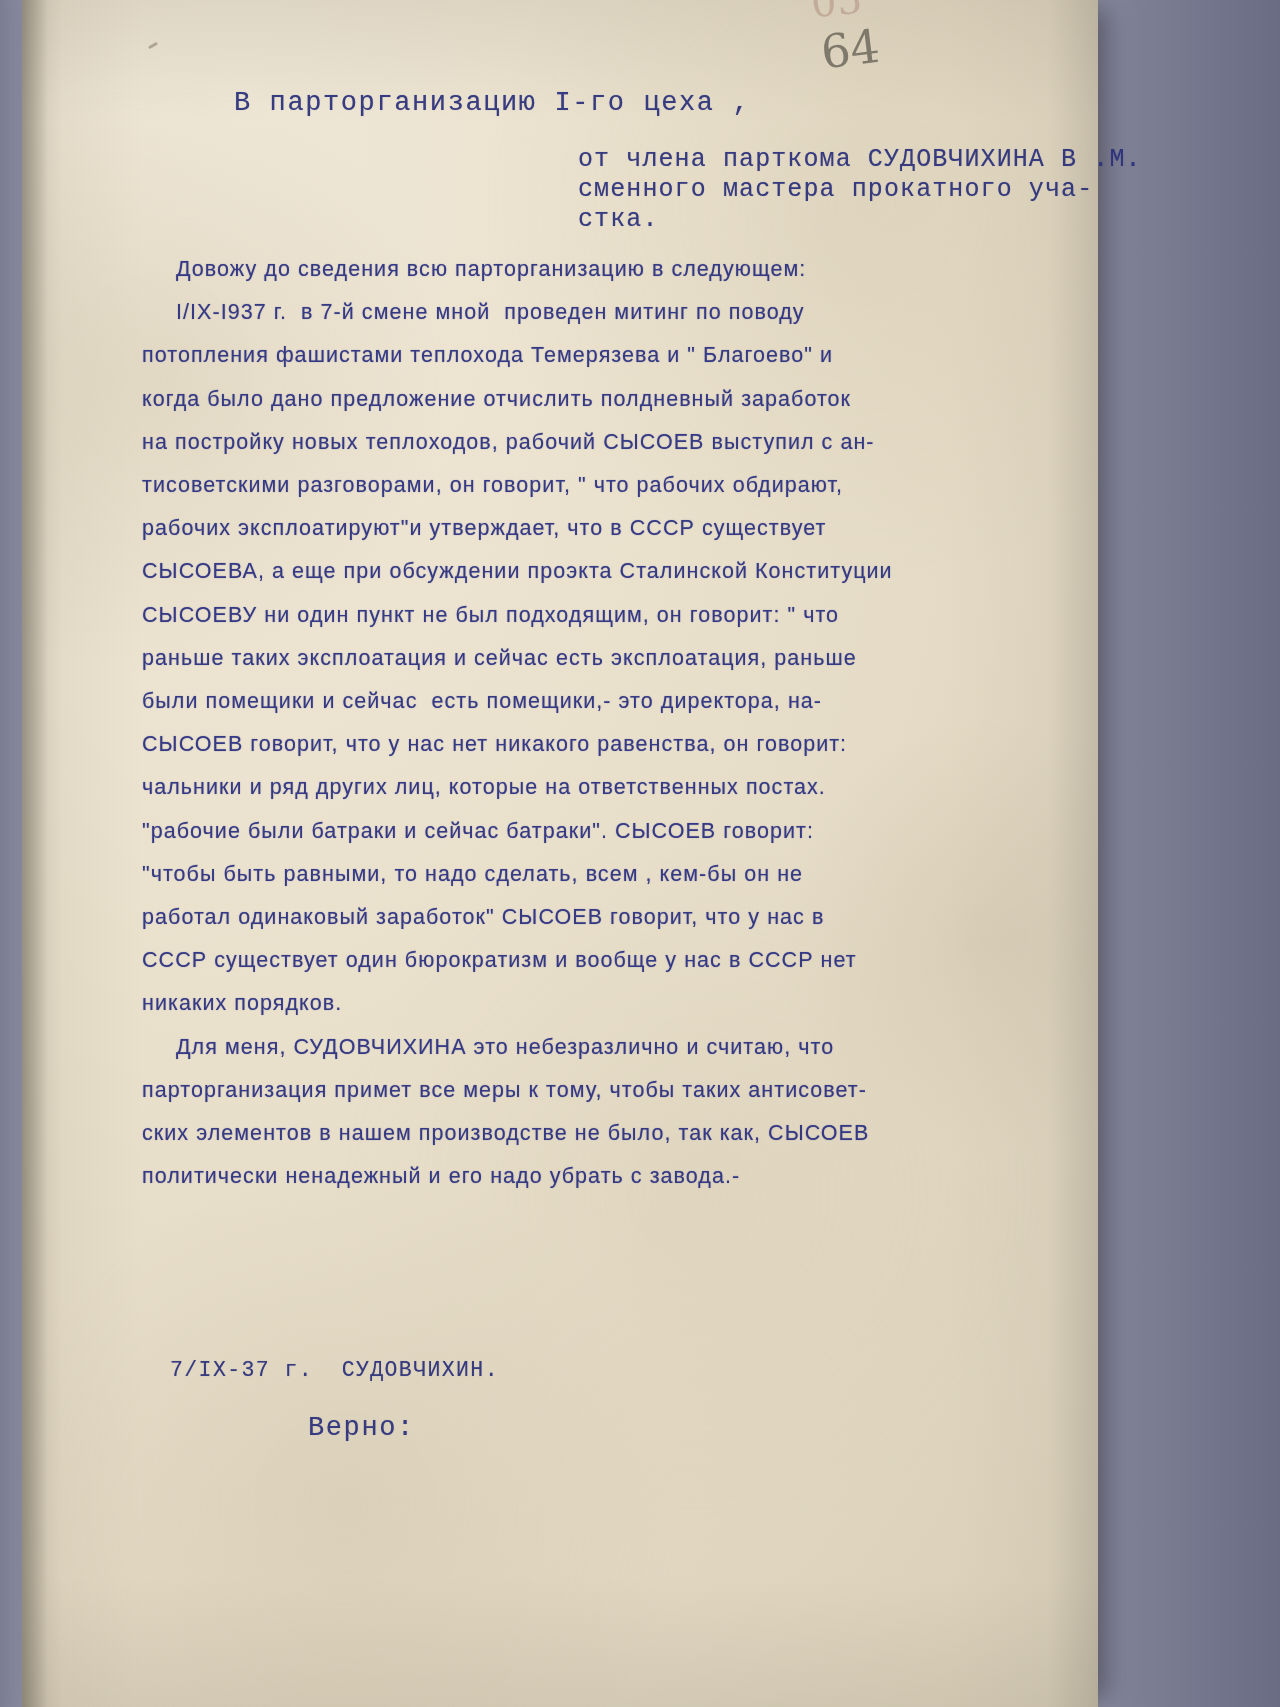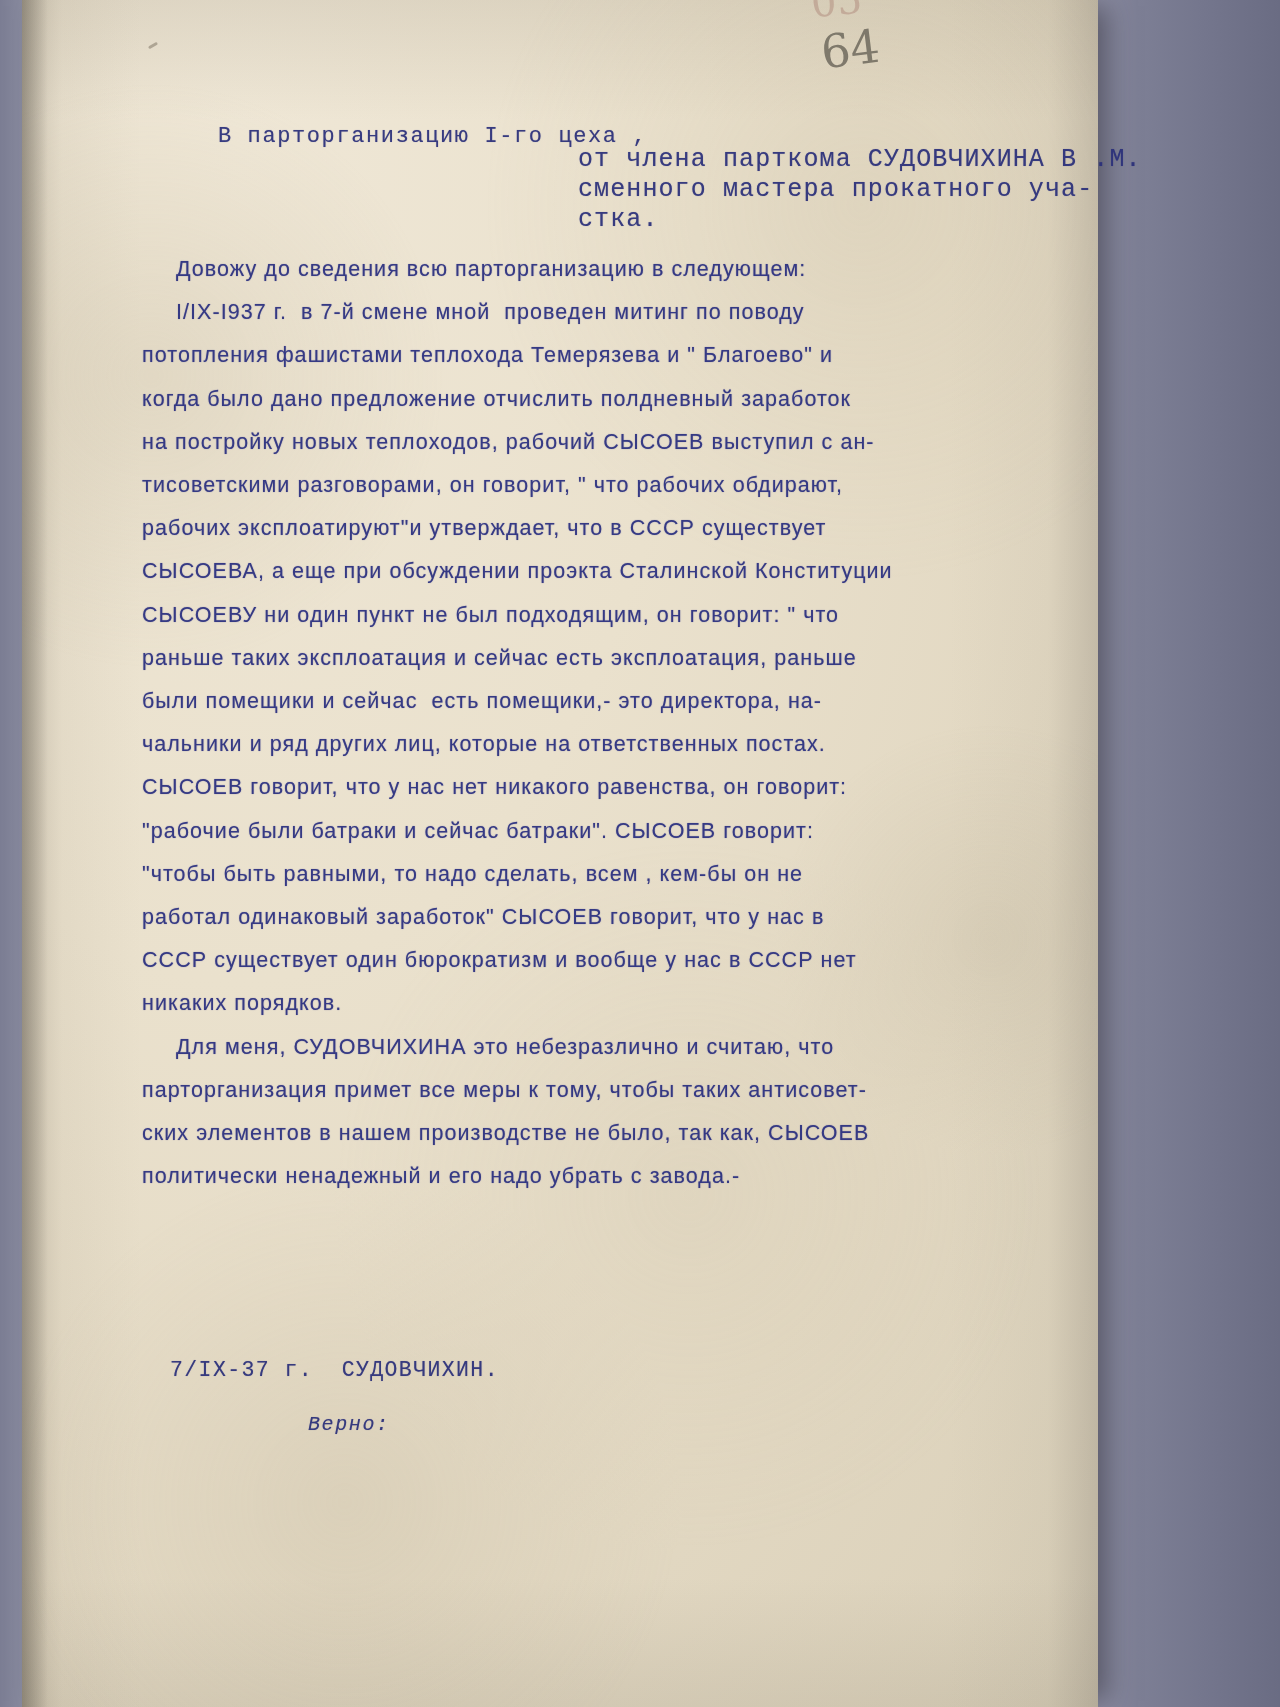--- a/index.html
+++ b/index.html
@@ -101,46 +101,44 @@
     font-size: 21.5px;
     line-height: 43.2px;
     letter-spacing: 1.05px;
     white-space: pre;
     text-shadow: 0 0 1.2px rgba(43,48,128,0.5);
     opacity: .94;
   }
   .indent1 { padding-left: 34px; }
 
   .addr-to {
-    left: 196px;
+    left: 212px;
     top: 88px;
-    font-size: 22px;
+    font-size: 27px;
     letter-spacing: 1.6px;
-    margin-top: 36px;
   }
   .addr-from {
     left: 556px;
     top: 145px;
     font-size: 25px;
     line-height: 30px;
     letter-spacing: 1.1px;
   }
 
   .sign-line {
     left: 148px;
     top: 1358px;
     font-size: 21.5px;
     letter-spacing: 1.4px;
   }
   .verno-line {
     left: 286px;
     top: 1413px;
-    font-size: 20px;
+    font-size: 27px;
     letter-spacing: 1.6px;
-    font-style: italic;
   }
 
   
   .pagenum {
     position: absolute;
     top: 22px;
     right: 218px;
     font-family: "DejaVu Serif", serif;
     font-size: 46px;
     color: #6f6a5e;
@@ -205,22 +203,22 @@
         <div class="line indent1">I/IX-I937 г.  в 7-й смене мной  проведен митинг по поводу</div>
         <div class="line">потопления фашистами теплохода Темерязева и " Благоево" и</div>
         <div class="line">когда было дано предложение отчислить полдневный заработок</div>
         <div class="line">на постройку новых теплоходов, рабочий СЫСОЕВ выступил с ан-</div>
         <div class="line">тисоветскими разговорами, он говорит, " что рабочих обдирают,</div>
         <div class="line">рабочих эксплоатируют"и утверждает, что в СССР существует</div>
         <div class="line">СЫСОЕВА, а еще при обсуждении проэкта Сталинской Конституции</div>
         <div class="line">СЫСОЕВУ ни один пункт не был подходящим, он говорит: " что</div>
         <div class="line">раньше таких эксплоатация и сейчас есть эксплоатация, раньше</div>
         <div class="line">были помещики и сейчас  есть помещики,- это директора, на-</div>
+        <div class="line">СЫСОЕВ говорит, что у нас нет никакого равенства, он говорит:</div>
         <div class="line">чальники и ряд других лиц, которые на ответственных постах.</div>
-        <div class="line">СЫСОЕВ говорит, что у нас нет никакого равенства, он говорит:</div>
         <div class="line">"рабочие были батраки и сейчас батраки". СЫСОЕВ говорит:</div>
         <div class="line">"чтобы быть равными, то надо сделать, всем , кем-бы он не</div>
         <div class="line">работал одинаковый заработок" СЫСОЕВ говорит, что у нас в</div>
         <div class="line">СССР существует один бюрократизм и вообще у нас в СССР нет</div>
         <div class="line">никаких порядков.</div>
         <div class="line indent1">Для меня, СУДОВЧИХИНА это небезразлично и считаю, что</div>
         <div class="line">парторганизация примет все меры к тому, чтобы таких антисовет-</div>
         <div class="line">ских элементов в нашем производстве не было, так как, СЫСОЕВ</div>
         <div class="line">политически ненадежный и его надо убрать с завода.-</div>
       </div>

